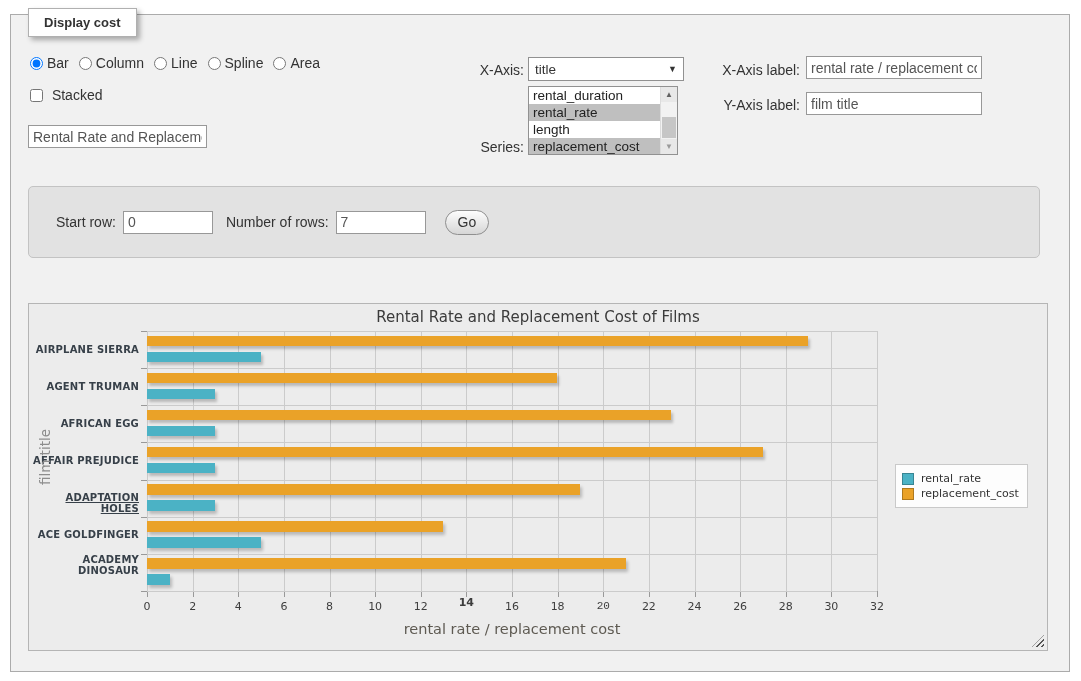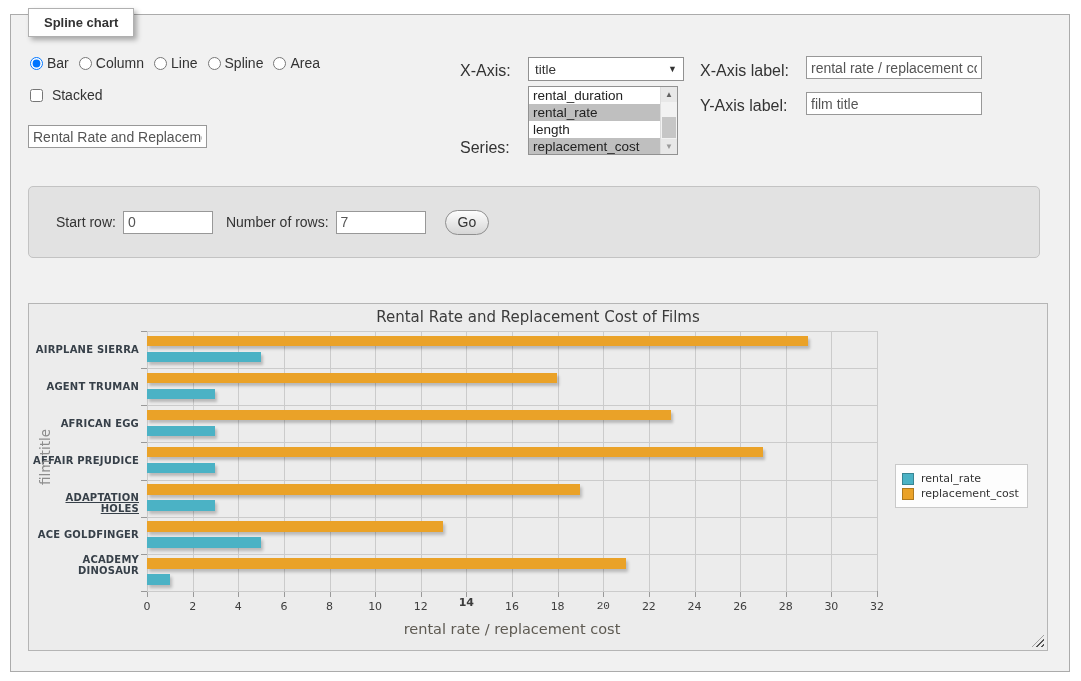--- a/index.html
+++ b/index.html
@@ -16,21 +16,21 @@
   .radios { position:absolute; left:19px; top:40px; font-size:14px; color:#333; }
   .radios label { margin-right:10px; cursor:default; }
   .radios input { vertical-align:-2px; margin-right:4px; }
   .stacked { position:absolute; left:19px; top:72px; font-size:14px; color:#333; }
   .stacked input { vertical-align:-2px; margin-right:5px; }
 
   .txt { border:1px solid #989898; background:#fff; height:23px; padding:2px 4px;
          font-family:"Liberation Sans", sans-serif; font-size:14px; color:#555; }
   .title-input { position:absolute; left:17px; top:110px; width:179px; }
 
-  .flabel { position:absolute; font-size:16px; color:#333; text-align:left; }
+  .flabel { position:absolute; font-size:14px; color:#333; text-align:right; }
 
   .select-box { position:absolute; left:517px; top:42px; width:156px; height:24px;
                 background:#fff; border:1px solid #919191; font-size:13.5px; color:#333;
                 display:flex; align-items:center; padding:0 6px; cursor:default; }
   .select-box .caret { margin-left:auto; font-size:9px; color:#333; }
 
   .series-list { position:absolute; left:517px; top:71px; width:150px; height:69px;
                  background:#fff; border:1px solid #919191; overflow:hidden; }
   .series-items { position:absolute; left:0; top:0; right:17px; bottom:0; }
   .series-item { height:17px; line-height:17px; font-size:13.5px; color:#222;
@@ -76,21 +76,21 @@
   .resize-handle { position:absolute; right:3px; bottom:3px; width:12px; height:12px;
                    clip-path:polygon(100% 0, 100% 100%, 0 100%);
                    background:repeating-linear-gradient(135deg,#555 0 1.3px,transparent 1.3px 3.6px);
                    cursor:se-resize; }
 </style>
 </head>
 <body>
 
 <div class="page">
   <div class="panel">
-    <div class="tab">Spline chart</div>
+    <div class="tab">Display cost</div>
 
     <div class="radios"><label><input type="radio" name="ctype" checked="" style=""><span>Bar</span></label><label><input type="radio" name="ctype" style=""><span>Column</span></label><label><input type="radio" name="ctype" style=""><span>Line</span></label><label><input type="radio" name="ctype" style=""><span>Spline</span></label><label><input type="radio" name="ctype" style=""><span>Area</span></label></div>
 
     <label class="stacked">
       <input type="checkbox" style="">
       <span>Stacked</span>
     </label>
 
     <input class="txt title-input" type="text" value="Rental Rate and Replacement Cost of Films" style="">
 

